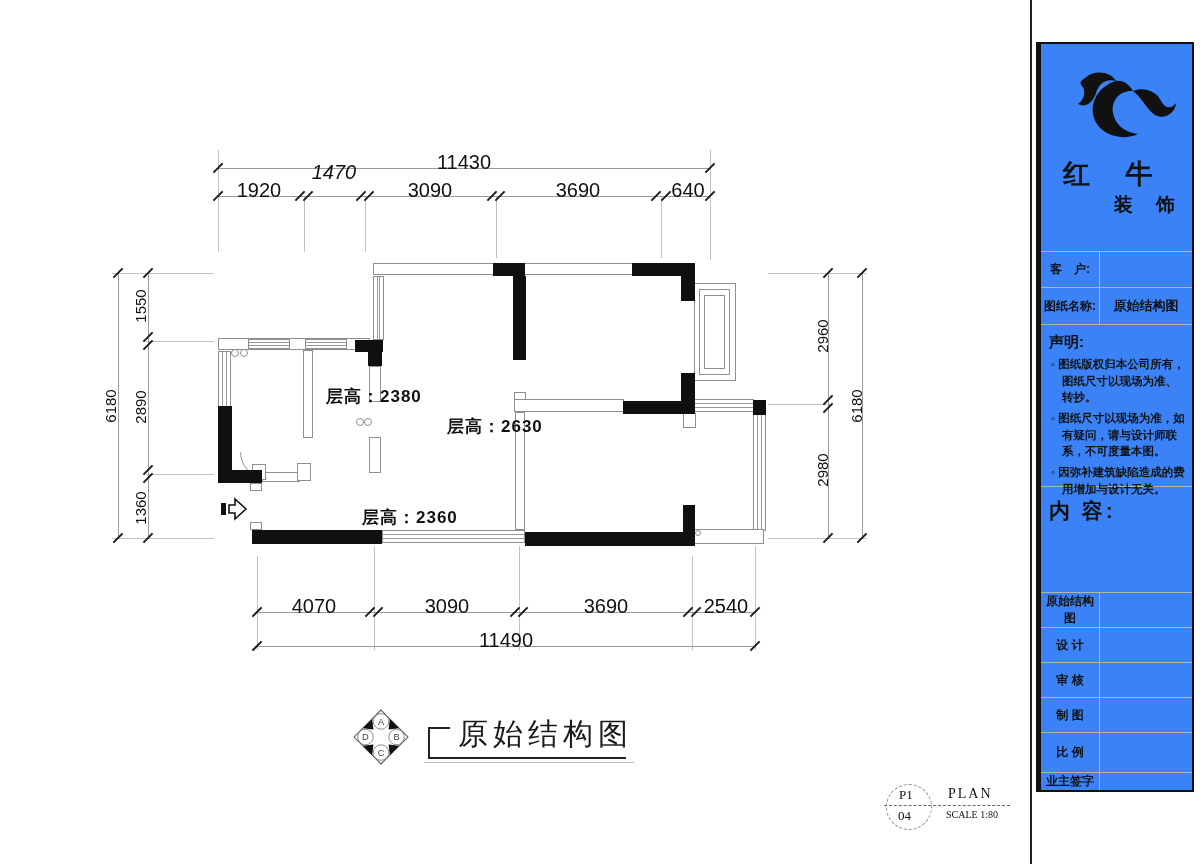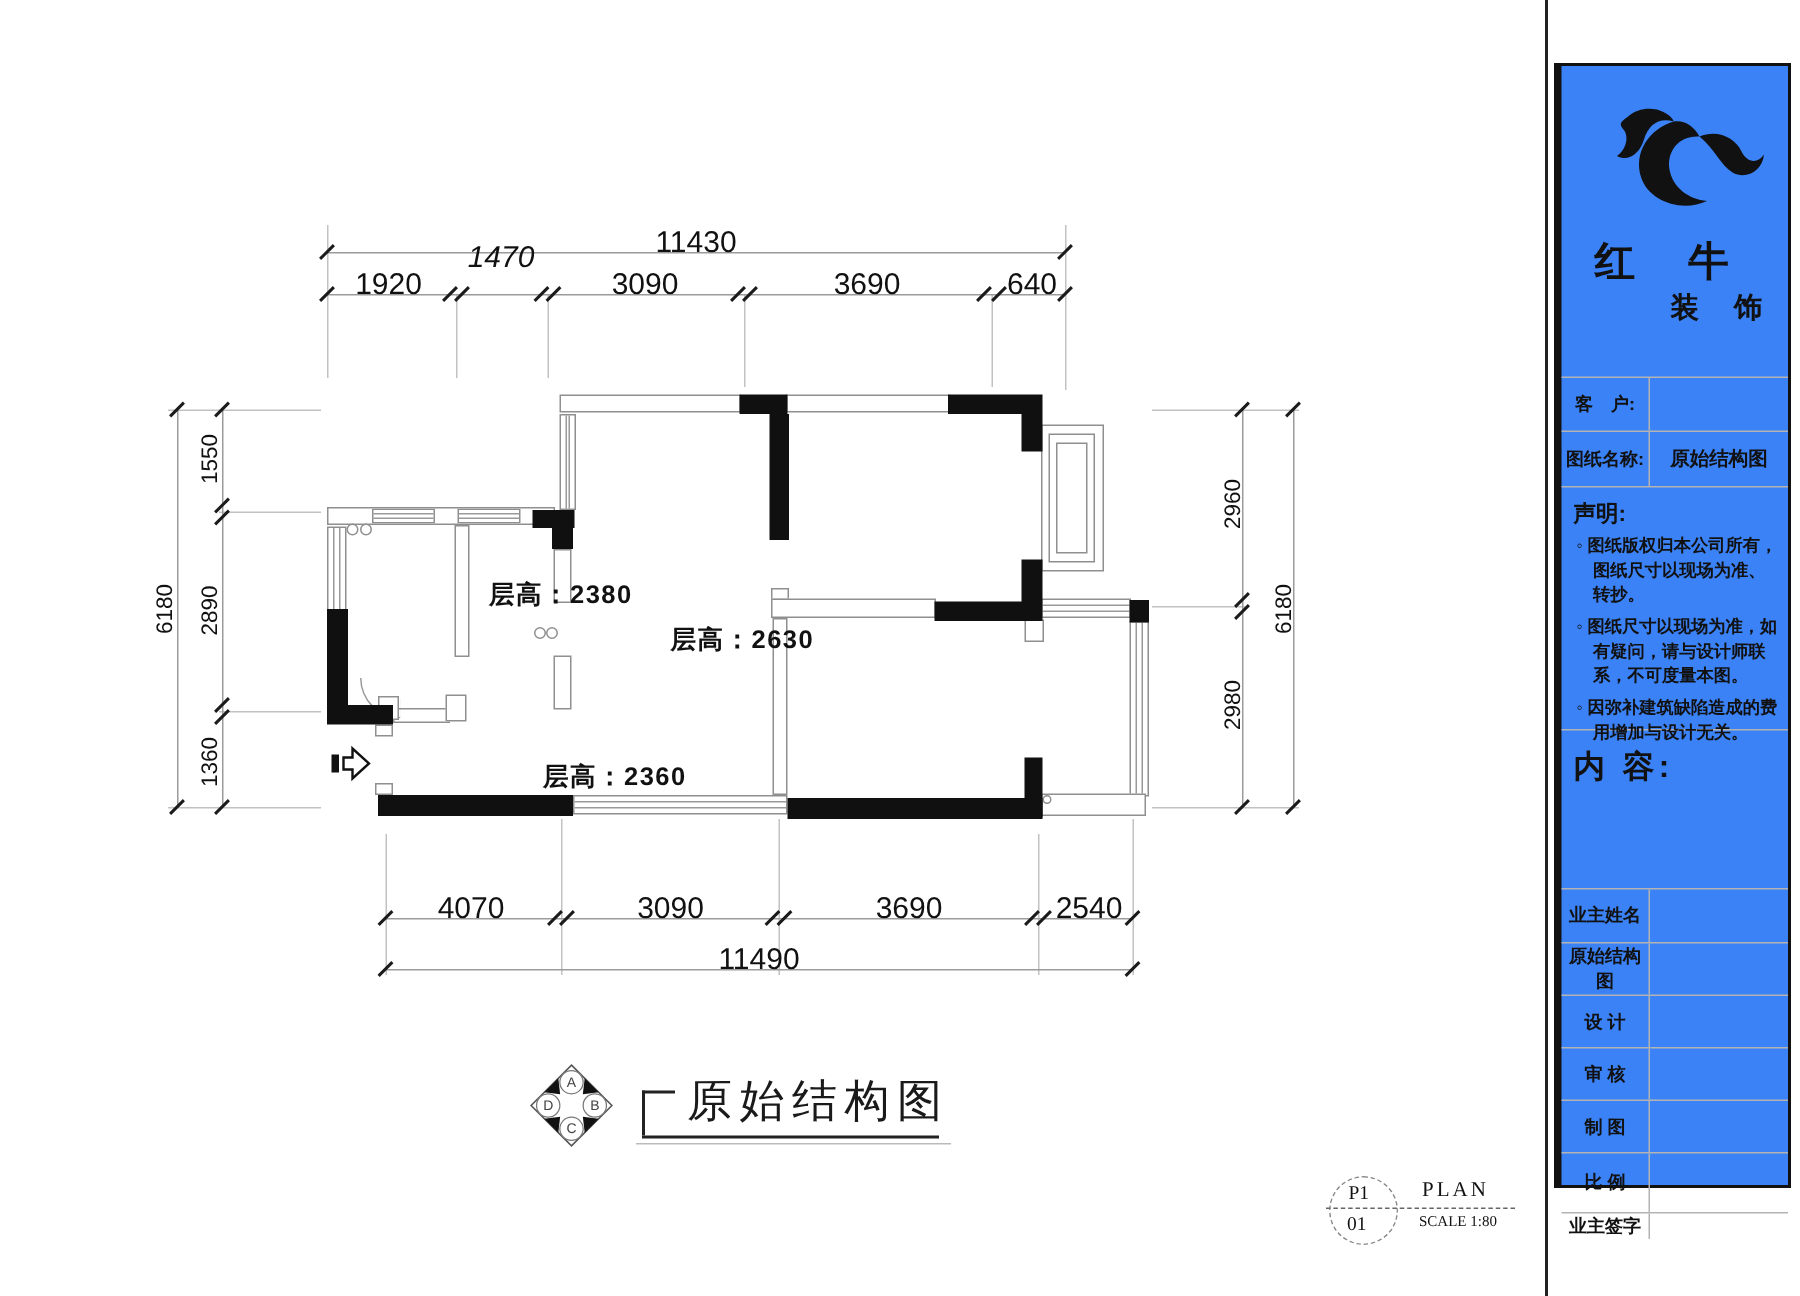--- a/index.html
+++ b/index.html
@@ -206,21 +206,21 @@
   </svg>
   <div style="position:absolute;left:428px;top:727px;width:22px;height:2px;background:#222;"></div>
   <div style="position:absolute;left:428px;top:727px;width:2px;height:30px;background:#222;"></div>
   <span class="ptitle" style="left:458px;top:714px;">原始结构图</span>
   <div style="position:absolute;left:428px;top:757px;width:198px;height:2px;background:#222;"></div>
   <div style="position:absolute;left:424px;top:762px;width:210px;height:1px;background:#bbb;"></div>
 
   <div style="position:absolute;left:886px;top:784px;width:44px;height:44px;border:1px dashed #888;border-radius:50%;"></div>
   <div style="position:absolute;left:884px;top:805px;width:126px;height:0;border-top:1px dashed #666;"></div>
   <span class="stamp" style="left:899px;top:787px;font-size:13px;">P1</span>
-  <span class="stamp" style="left:898px;top:808px;font-size:13px;">01</span>
+  <span class="stamp" style="left:898px;top:808px;font-size:13px;">04</span>
   <span class="stamp" style="left:948px;top:786px;font-size:14px;letter-spacing:2px;">PLAN</span>
   <span class="stamp" style="left:946px;top:809px;font-size:10px;">SCALE 1:80</span>
 
   <div id="sepline"></div>
   <div id="tblock">
 
     <div class="tb-sec" style="height:208px;">
       <svg style="position:absolute;left:18px;top:24px;" width="120" height="86" viewBox="0 0 120 86">
         <path d="M26 10 C36 1 52 4 57 13 C47 10 40 15 37 25 C34 35 26 40 19 36 C26 31 27 22 23 18 C20 14 22 13 26 10 Z" fill="#111"></path>
         <path d="M57 13 C40 18 30 34 35 50 C40 66 62 74 79 66 C67 65 56 57 54 45 C52 32 61 22 74 23 C70 16 64 12 57 13 Z" fill="#111"></path>
@@ -243,24 +243,20 @@
       <div style="font-size:15px;font-weight:bold;margin-bottom:2px;">声明:</div>
       <div class="stmt-item">◦ 图纸版权归本公司所有，图纸尺寸以现场为准、转抄。</div>
       <div class="stmt-item">◦ 图纸尺寸以现场为准，如有疑问，请与设计师联系，不可度量本图。</div>
       <div class="stmt-item">◦ 因弥补建筑缺陷造成的费用增加与设计无关。</div>
     </div>
 
     <div class="tb-sec" style="height:106px;padding:10px 8px;">
       <div style="font-size:21px;font-weight:bold;letter-spacing:3px;">内 容:</div>
     </div>
 
-    <div class="tb-row" style="height:36px;">
-      <div class="tb-label">业主姓名</div>
-      <div class="tb-value"></div>
-    </div>
     <div class="tb-row" style="height:35px;">
       <div class="tb-label">原始结构图</div>
       <div class="tb-value"></div>
     </div>
     <div class="tb-row" style="height:35px;">
       <div class="tb-label">设 计</div>
       <div class="tb-value"></div>
     </div>
     <div class="tb-row" style="height:35px;">
       <div class="tb-label">审 核</div>

